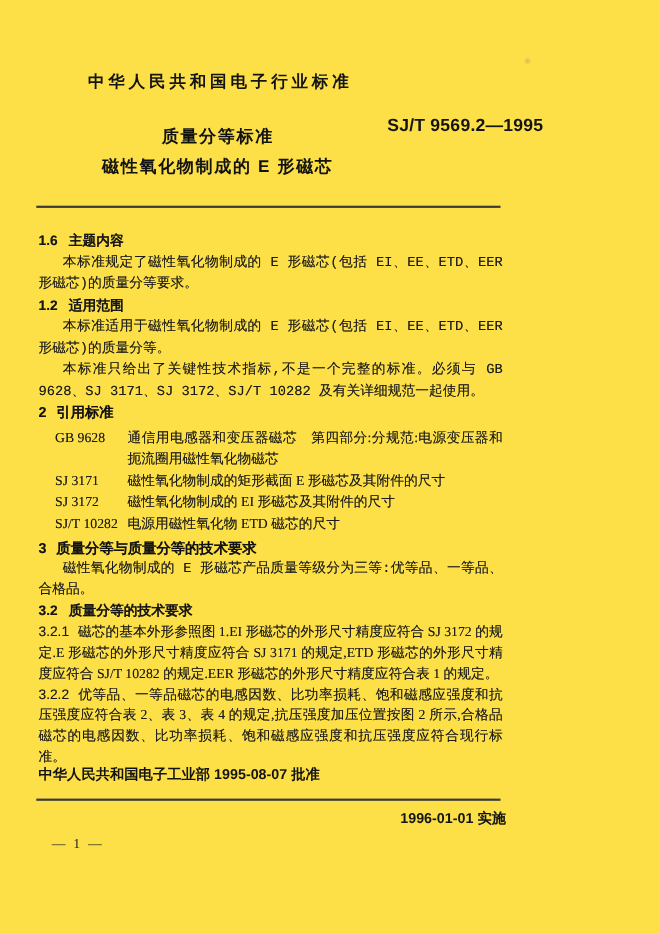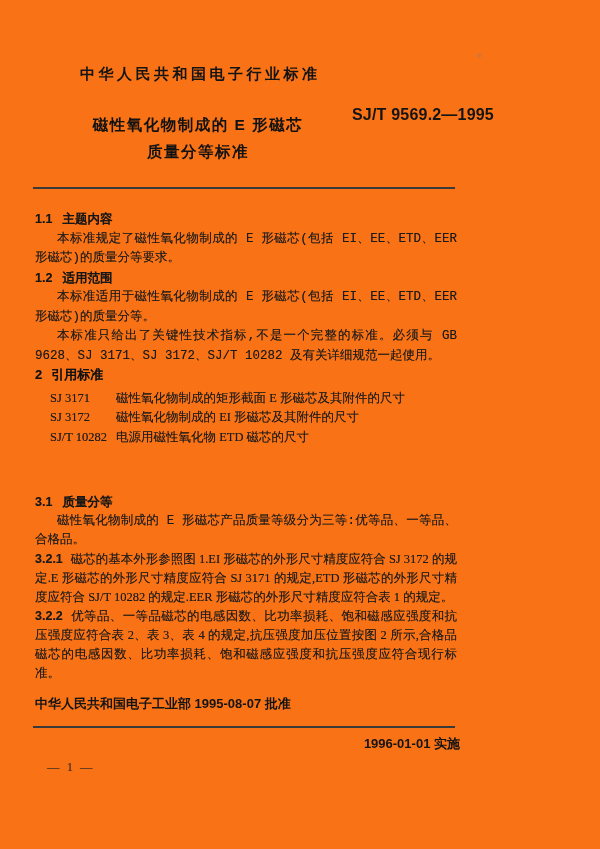--- a/index.html
+++ b/index.html
@@ -2,21 +2,21 @@
 <html><head>
 <meta charset="utf-8">
 <style>
   * { margin: 0; padding: 0; box-sizing: border-box; }
   html, body { background: #ffffff; }
 
   .page {
     position: relative;
     width: 600px;
     height: 849px;
-    background: #f97316;
+    background: #fde047;
     overflow: hidden;
     font-family: "Liberation Serif", serif;
     color: #1b1b1b;
   }
 
   
   .std-class {
     position: absolute;
     left: 80px; top: 65px;
     font-family: "Liberation Sans", sans-serif;
@@ -94,21 +94,21 @@
   }
   .sub-h .num { margin-right: 10px; }
   .mt6 { margin-top: 6px; }
   .mt4 { margin-top: 4px; }
 
   p.body-p { margin: 0; }
   p.indent { text-indent: 22px; font-family: Liberation Mono, monospace; }
 
   .clause .cnum {
     font-family: "Liberation Sans", sans-serif;
-    font-weight: bold;
+    font-weight: normal;
     margin-right: 8px;
   }
 
   
   .refs { margin-top: 4px; }
   .ref-row { display: flex; }
   .ref-code {
     flex: none;
     width: 81px;
     padding-left: 15px;
@@ -157,63 +157,70 @@
 <body>
 
 <div class="page">
 
   <div class="speck"></div>
 
   <div class="std-class">中华人民共和国电子行业标准</div>
   <div class="std-number">SJ/T 9569.2—1995</div>
 
   <div class="title-block">
+    <div>质量分等标准</div>
     <div>磁性氧化物制成的 E 形磁芯</div>
-    <div>质量分等标准</div>
   </div>
 
   <div class="rule rule-top"></div>
 
   <div class="content sec1">
     <div class="sub-h mt6">
-      <span class="num">1.1</span><span>主题内容</span>
+      <span class="num">1.6</span><span>主题内容</span>
     </div>
     <p class="body-p indent">本标准规定了磁性氧化物制成的 E 形磁芯(包括 EI、EE、ETD、EER 形磁芯)的质量分等要求。</p>
     <div class="sub-h">
       <span class="num">1.2</span><span>适用范围</span>
     </div>
     <p class="body-p indent">本标准适用于磁性氧化物制成的 E 形磁芯(包括 EI、EE、ETD、EER 形磁芯)的质量分等。</p>
     <p class="body-p indent">本标准只给出了关键性技术指标,不是一个完整的标准。必须与 GB 9628、SJ 3171、SJ 3172、SJ/T 10282 及有关详细规范一起使用。</p>
   </div>
 
   <div class="content sec2">
     <div class="sec-h">
       <span class="num">2</span><span>引用标准</span>
     </div>
     <div class="refs">
       <div class="ref-row">
+        <span class="ref-code">GB 9628</span>
+        <span class="ref-title">通信用电感器和变压器磁芯　第四部分:分规范:电源变压器和扼流圈用磁性氧化物磁芯</span>
+      </div>
+      <div class="ref-row">
         <span class="ref-code">SJ 3171</span>
         <span class="ref-title">磁性氧化物制成的矩形截面 E 形磁芯及其附件的尺寸</span>
       </div>
       <div class="ref-row">
         <span class="ref-code">SJ 3172</span>
         <span class="ref-title">磁性氧化物制成的 EI 形磁芯及其附件的尺寸</span>
       </div>
       <div class="ref-row">
         <span class="ref-code">SJ/T 10282</span>
         <span class="ref-title">电源用磁性氧化物 ETD 磁芯的尺寸</span>
       </div>
     </div>
   </div>
 
   <div class="content sec3">
-    <div class="sub-h mt4">
-      <span class="num">3.1</span><span>质量分等</span>
+    <div class="sec-h">
+      <span class="num">3</span><span>质量分等与质量分等的技术要求</span>
     </div>
     <p class="body-p indent">磁性氧化物制成的 E 形磁芯产品质量等级分为三等:优等品、一等品、合格品。</p>
+    <div class="sub-h">
+      <span class="num">3.2</span><span>质量分等的技术要求</span>
+    </div>
     <p class="body-p clause">
       <span class="cnum">3.2.1</span><span>磁芯的基本外形参照图 1.EI 形磁芯的外形尺寸精度应符合 SJ 3172 的规定.E 形磁芯的外形尺寸精度应符合 SJ 3171 的规定,ETD 形磁芯的外形尺寸精度应符合 SJ/T 10282 的规定.EER 形磁芯的外形尺寸精度应符合表 1 的规定。</span>
     </p>
     <p class="body-p clause">
       <span class="cnum">3.2.2</span><span>优等品、一等品磁芯的电感因数、比功率损耗、饱和磁感应强度和抗压强度应符合表 2、表 3、表 4 的规定,抗压强度加压位置按图 2 所示,合格品磁芯的电感因数、比功率损耗、饱和磁感应强度和抗压强度应符合现行标准。</span>
     </p>
   </div>
 
   <div class="rule rule-bottom"></div>
   <div class="footer-approve">中华人民共和国电子工业部 1995-08-07 批准</div>

